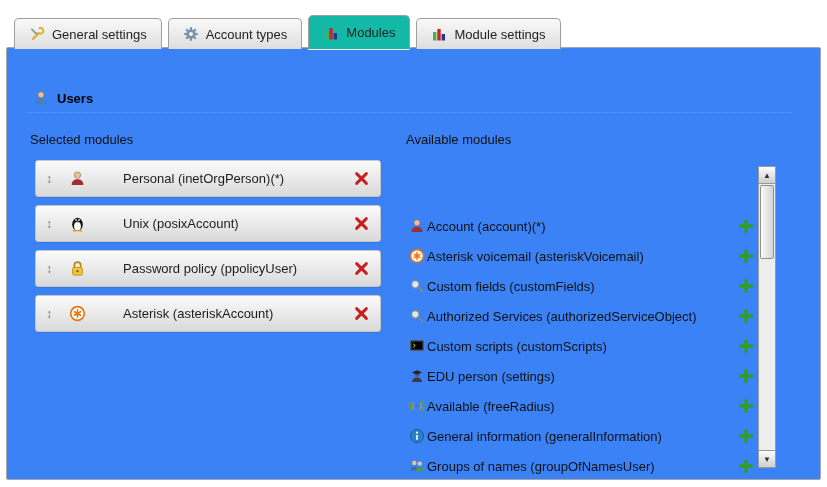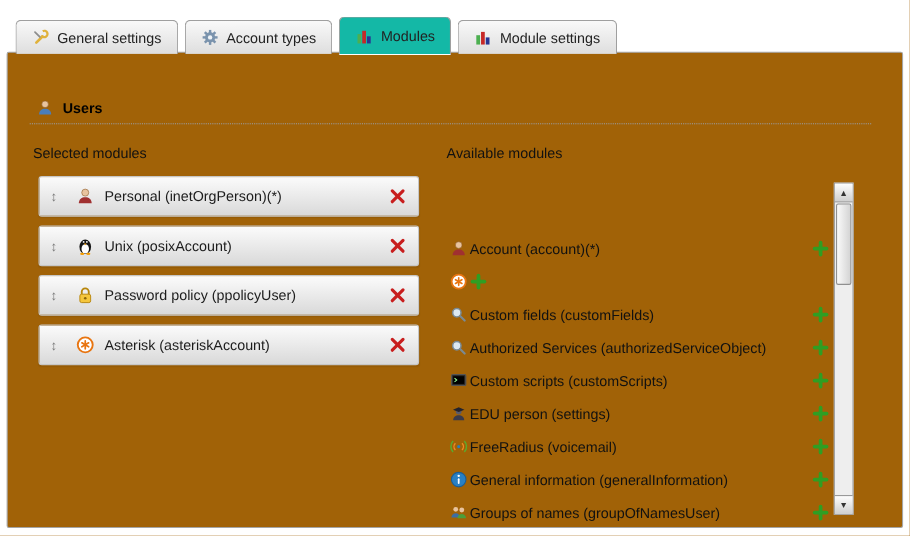--- a/index.html
+++ b/index.html
@@ -27,21 +27,21 @@
     background:#14b8a6;
     border-bottom:1px solid #ffffff;
     z-index:6;
   }
   .tab .ic{width:16px;height:16px;}
 
   
   .panel{
     position:absolute;left:6px;right:6px;top:47px;bottom:7px;
     border:1px solid #a5a5a5;border-radius:2px;
-    background:#a16207;
+    background:#3b82f6;
   }
   .users-header{
     position:absolute;top:42px;left:26px;
     display:flex;align-items:center;gap:8px;
     font-weight:bold;
   }
   .users-rule{
     position:absolute;top:64px;left:20px;right:28px;
     border-bottom:1px dotted #9a9a9a;
   }
@@ -54,21 +54,21 @@
   .sel-row{
     height:37px;box-sizing:border-box;
     display:flex;align-items:center;gap:9px;
     padding:0 10px 0 8px;margin-bottom:8px;
     border:1px solid #c6c6c6;border-radius:3px;
     background:linear-gradient(#fbfbfb,#d9d9d9);
     box-shadow:0 1px 1px rgba(0,0,0,0.08);
   }
   .drag{color:#777;font-size:12px;line-height:1;cursor:ns-resize;width:10px;text-align:center;}
   .sel-row .ic{width:17px;height:17px;margin-left:6px;}
-  .sel-label{flex:1;color:#1c1c1c;}
+  .sel-label{flex:1;color:#1c1c1c;margin-left:28px;}
   .btn-ic{width:17px;height:17px;cursor:pointer;}
 
   
   .avail-list{position:absolute;left:402px;top:163px;width:345px;}
   .avail-row{height:30px;display:flex;align-items:center;gap:2px;}
   .avail-row .ic{width:16px;height:16px;}
   .avail-label{flex:1;color:#111;}
 
   
   .scrollbar{
@@ -277,20 +277,21 @@
         <span class="ic">
           <svg viewBox="0 0 16 16">
               <circle cx="8" cy="8" r="6.4" fill="#fff" stroke="#e87511" stroke-width="1.6"></circle>
               <g stroke="#e87511" stroke-width="1.5" stroke-linecap="round">
                 <line x1="8" y1="4.6" x2="8" y2="11.4"></line>
                 <line x1="5.1" y1="6.3" x2="10.9" y2="9.7"></line>
                 <line x1="10.9" y1="6.3" x2="5.1" y2="9.7"></line>
               </g>
             </svg>
         </span>
+        <span class="avail-label">Asterisk voicemail (asteriskVoicemail)</span>
         <span class="ic btn-ic">
           <svg viewBox="0 0 16 16">
               <g stroke="#2f9e23" stroke-width="3.4" stroke-linecap="round">
                 <line x1="8" y1="2.6" x2="8" y2="13.4"></line>
                 <line x1="2.6" y1="8" x2="13.4" y2="8"></line>
               </g>
             </svg>
         </span>
       </div>
 
@@ -371,21 +372,21 @@
       <div class="avail-row">
         <span class="ic">
           <svg viewBox="0 0 16 16">
               <circle cx="8" cy="8" r="1.4" fill="#2b7dbb"></circle>
               <path d="M5 4.9a4.4 4.4 0 0 0 0 6.2" stroke="#f08a24" stroke-width="1.3" fill="none"></path>
               <path d="M11 4.9a4.4 4.4 0 0 1 0 6.2" stroke="#f08a24" stroke-width="1.3" fill="none"></path>
               <path d="M2.9 3a7.2 7.2 0 0 0 0 10" stroke="#5aab2e" stroke-width="1.3" fill="none"></path>
               <path d="M13.1 3a7.2 7.2 0 0 1 0 10" stroke="#5aab2e" stroke-width="1.3" fill="none"></path>
             </svg>
         </span>
-        <span class="avail-label">FreeRadius (voicemail)</span>
+        <span class="avail-label">Available (freeRadius)</span>
         <span class="ic btn-ic">
           <svg viewBox="0 0 16 16">
               <g stroke="#2f9e23" stroke-width="3.4" stroke-linecap="round">
                 <line x1="8" y1="2.6" x2="8" y2="13.4"></line>
                 <line x1="2.6" y1="8" x2="13.4" y2="8"></line>
               </g>
             </svg>
         </span>
       </div>
 

